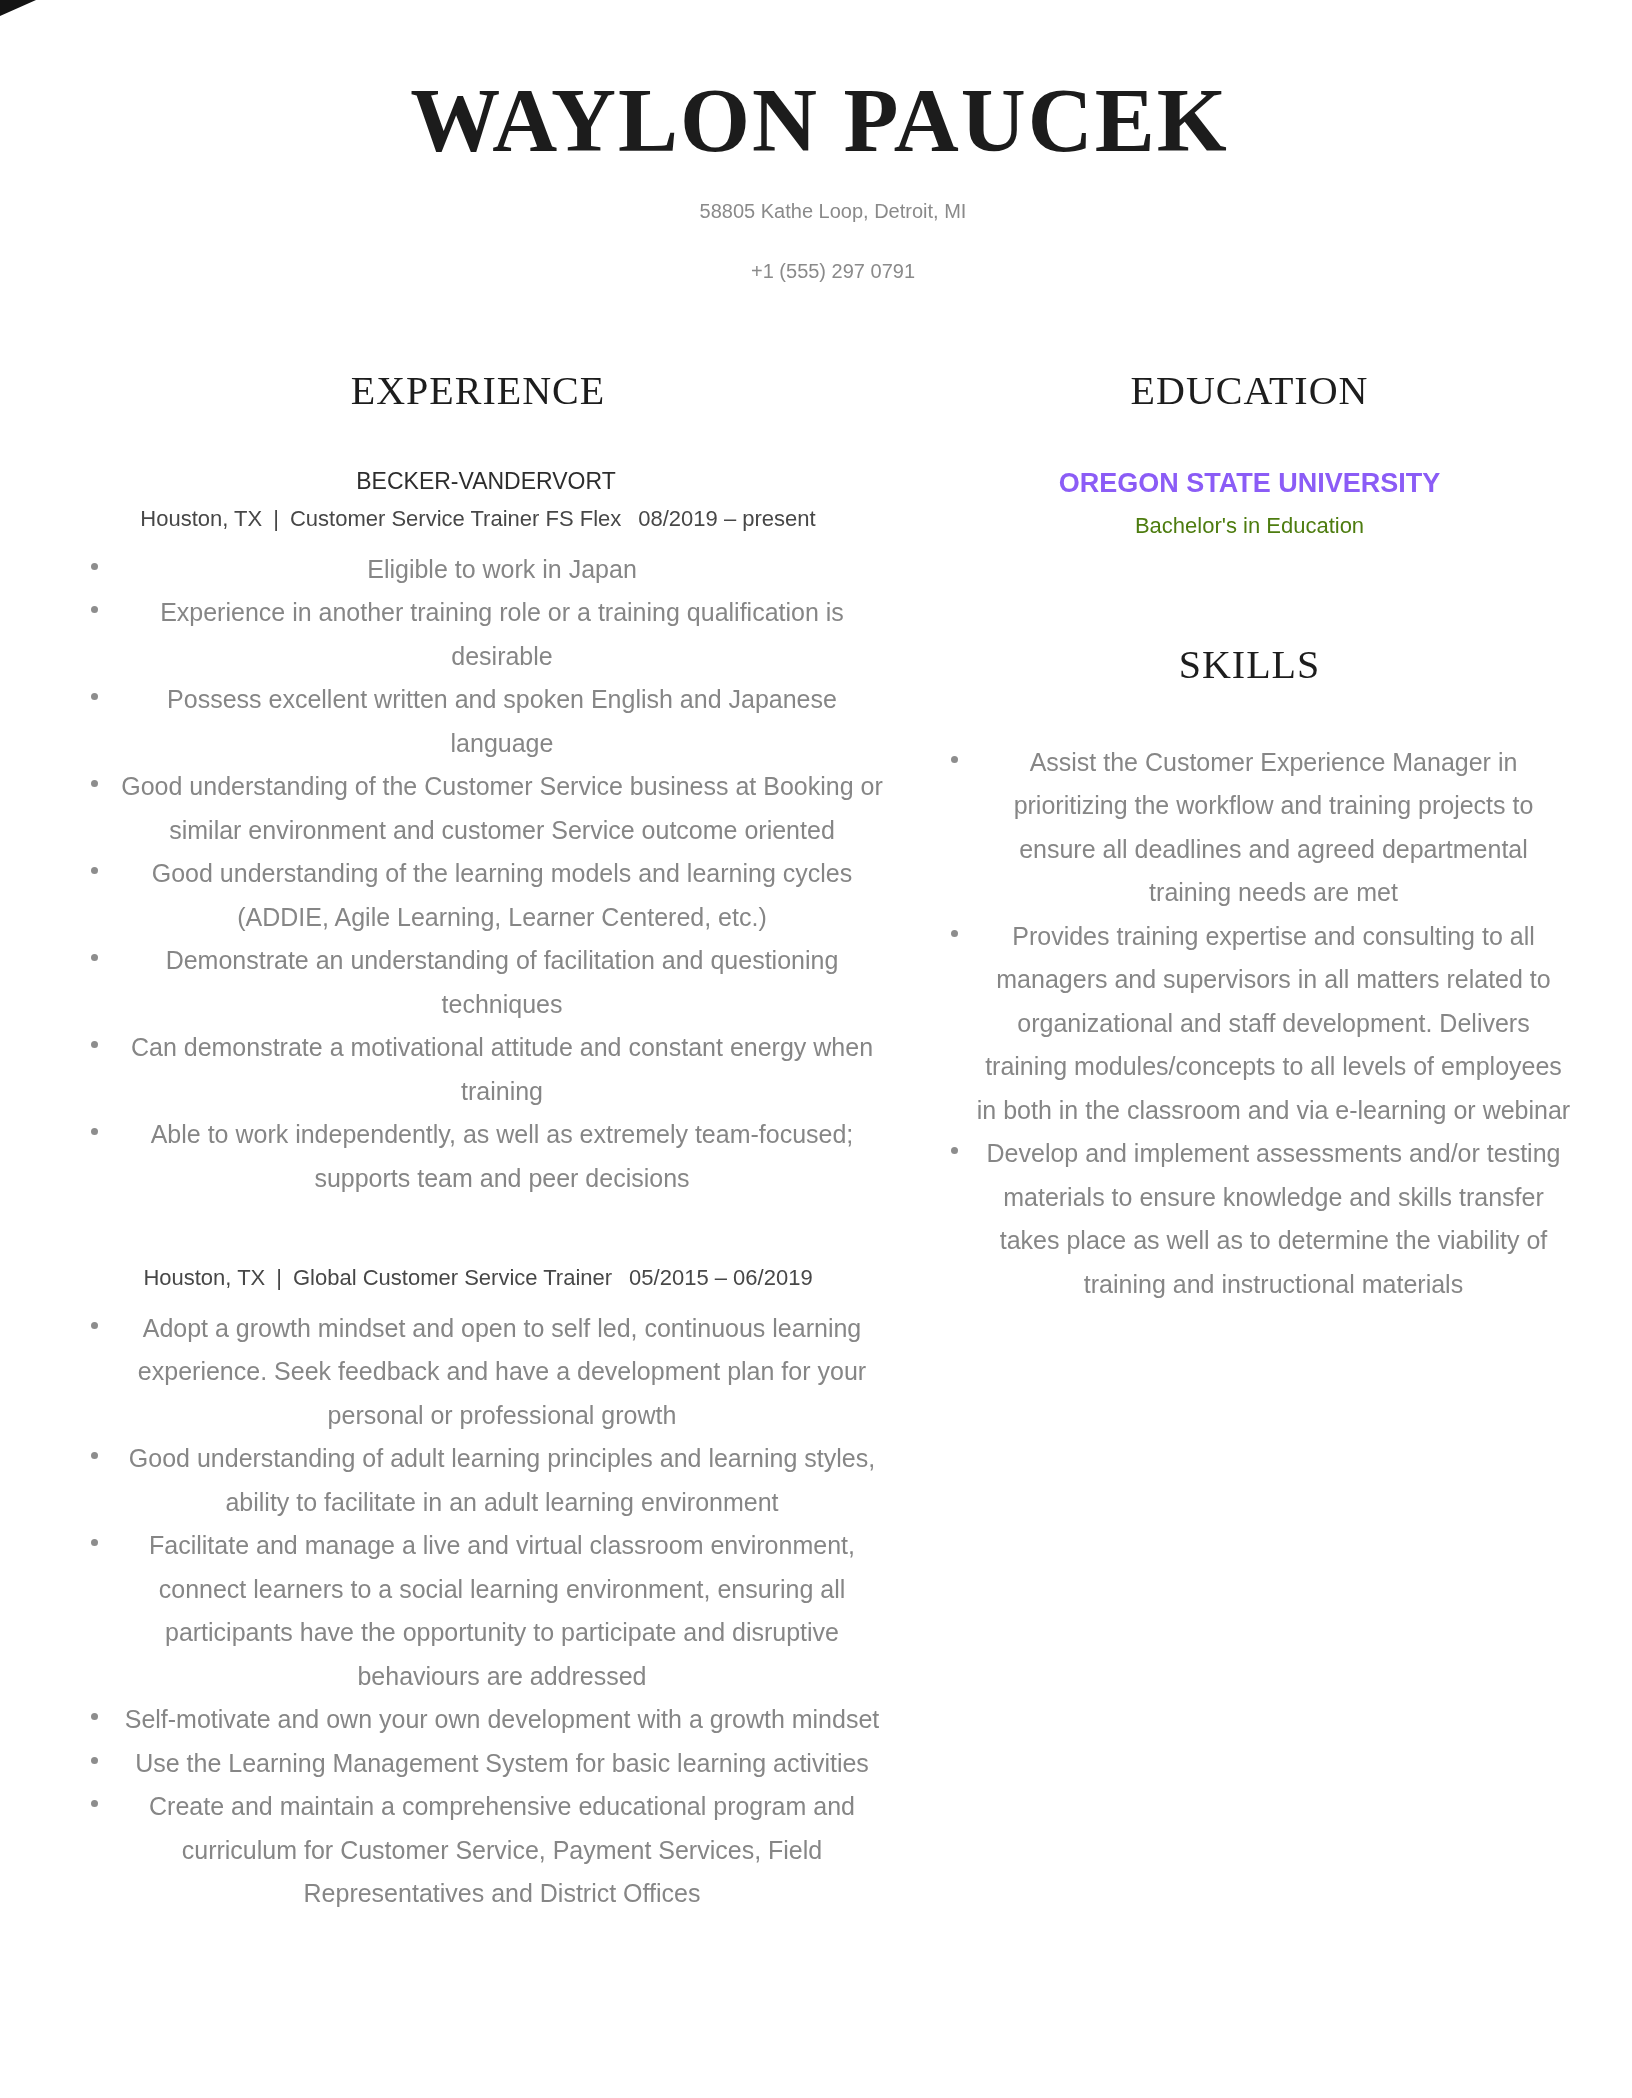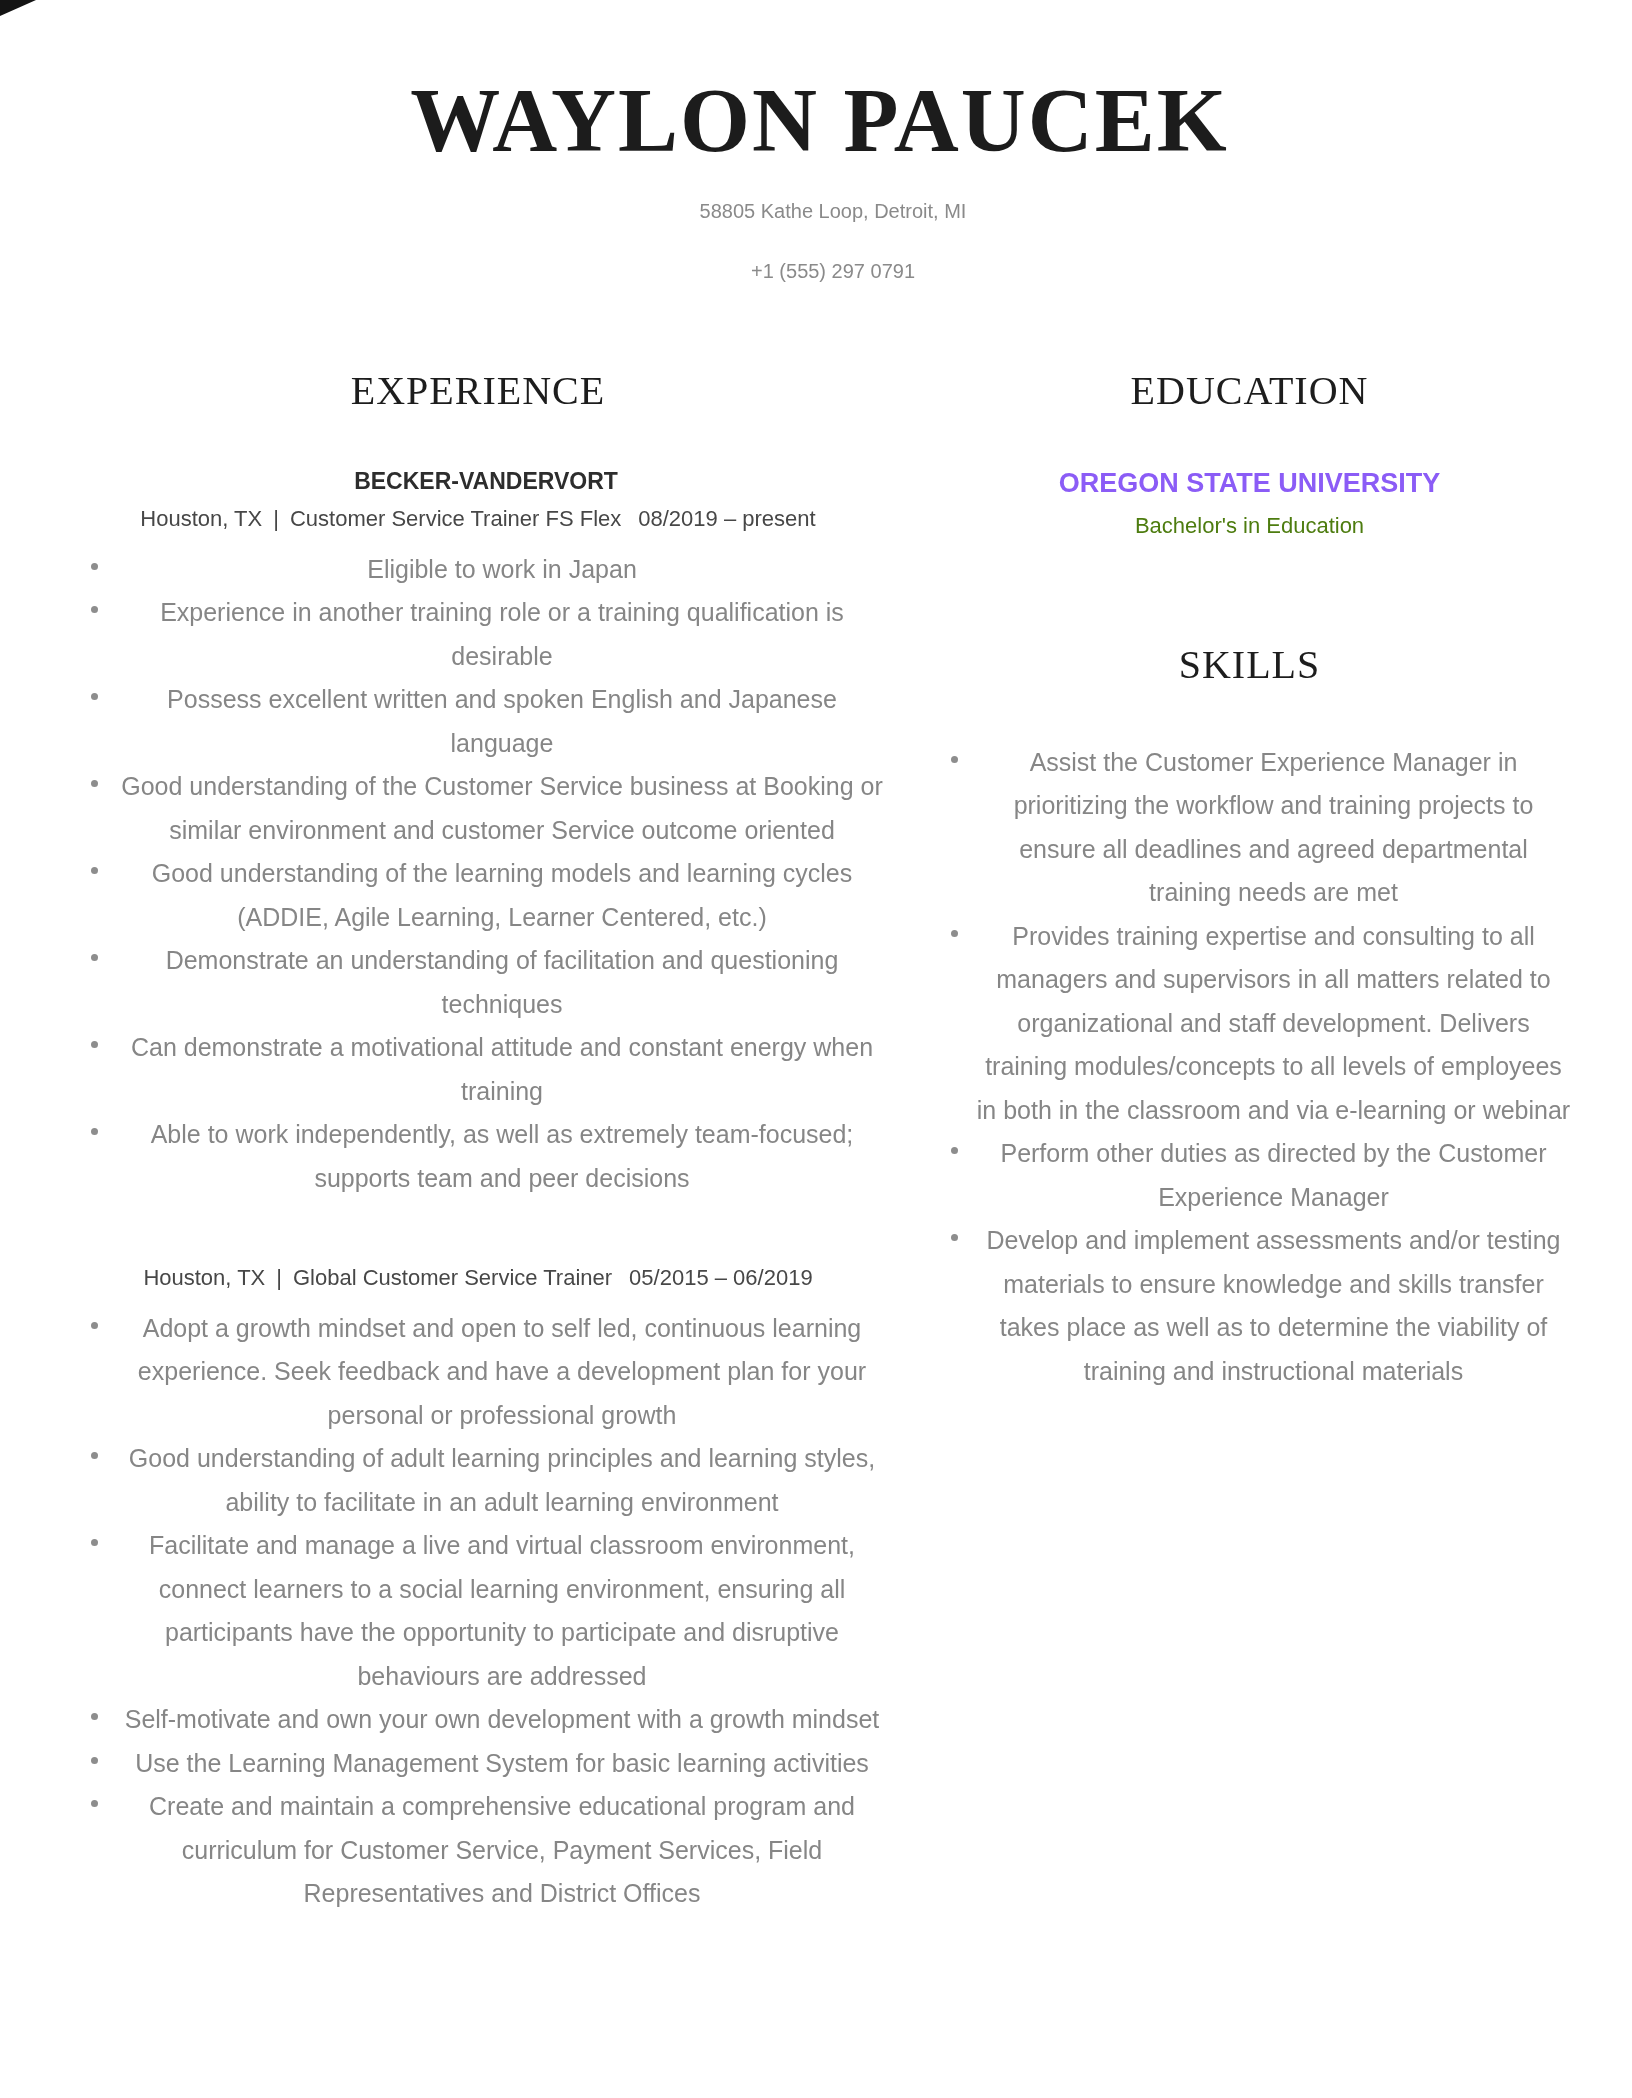--- a/index.html
+++ b/index.html
@@ -63,21 +63,21 @@
     color: #1d1d1d;
     line-height: 1;
     margin-bottom: 56px;
   }
 
   
   .job + .job { margin-top: 64px; }
 
   .company-name {
     font-size: 23px;
-    font-weight: 700;
+    font-weight: 400;
     color: #2d2d2d;
     line-height: 1.25;
     margin-left: 16px;
   }
 
   .role-line {
     margin-top: 10px;
     font-size: 22px;
     color: #474747;
     line-height: 1.3;
@@ -183,20 +183,19 @@
         <h2 class="section-heading">EDUCATION</h2>
         <h3 class="school-name">OREGON STATE UNIVERSITY</h3>
         <div class="degree">Bachelor's in Education</div>
       </section>
 
       <section class="skills-section">
         <h2 class="section-heading">SKILLS</h2>
         <ul class="bullets">
           <li>Assist the Customer Experience Manager in prioritizing the workflow and training projects to ensure all deadlines and agreed departmental training needs are met</li>
           <li>Provides training expertise and consulting to all managers and supervisors in all matters related to organizational and staff development. Delivers training modules/concepts to all levels of employees in both in the classroom and via e-learning or webinar</li>
-          <li>Perform other duties as directed by the Customer Experience Manager</li>
           <li>Develop and implement assessments and/or testing materials to ensure knowledge and skills transfer takes place as well as to determine the viability of training and instructional materials</li>
         </ul>
       </section>
 
     </div>
   </div>
 </div>
 
 </body></html>

